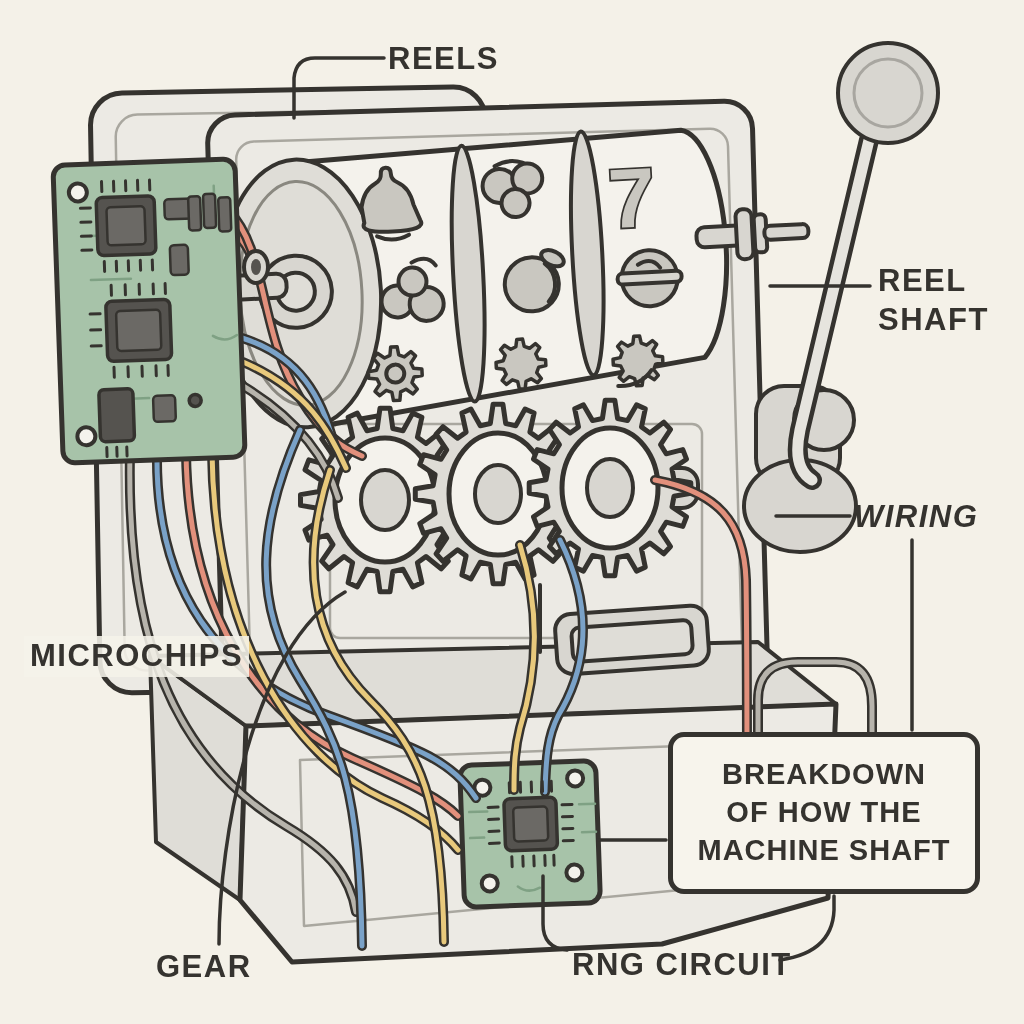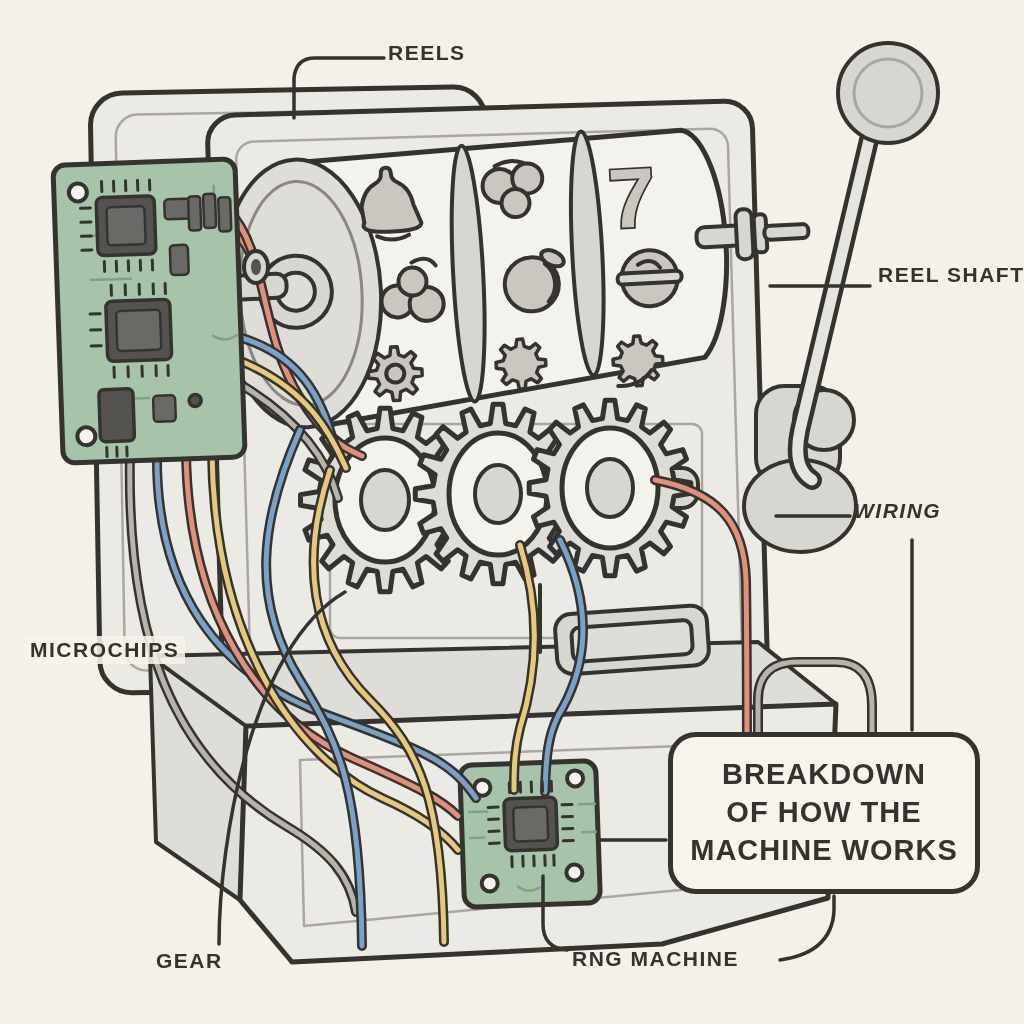--- a/index.html
+++ b/index.html
@@ -28,27 +28,27 @@
   .wire{fill:none;stroke-width:5;stroke-linecap:round;}
   .wire-outline{fill:none;stroke:var(--line);stroke-width:10;stroke-linecap:round;}
   .salmon{stroke:var(--wire_salmon);} .blue{stroke:var(--wire_blue);}
   .yellow{stroke:var(--wire_yellow);} .gray{stroke:var(--wire_gray);}
   .leader{stroke:var(--line);stroke-width:3.5;fill:none;stroke-linecap:round;}
   .seven{font-family:"Liberation Sans",sans-serif;font-weight:bold;
          fill:var(--symbol_fill);stroke:var(--line);stroke-width:3.5;paint-order:stroke;}
   
   .lbl{
     position:absolute; color:var(--line); font-weight:bold;
-    font-size:21px; letter-spacing:1.5px; white-space:nowrap; line-height:1.25;
+    font-size:31px; letter-spacing:1.5px; white-space:nowrap; line-height:1.25;
   }
   .halo{background:rgba(245,242,233,0.88); padding:1px 6px;}
   .lbl.wrap{white-space:normal;}
   .callout-box{
     position:absolute; left:668px; top:732px; width:312px; height:162px;
-    box-sizing:border-box; border:5px solid var(--line); border-radius:28px;
+    box-sizing:border-box; border:5px solid var(--line); border-radius:16px;
     background:var(--box_bg); display:flex; flex-direction:column;
     align-items:center; justify-content:center;
     color:var(--line); font-weight:bold; font-size:29px; line-height:1.3;
     letter-spacing:1px; text-align:center;
   }
 </style>
 </head>
 <body>
 
 <div class="canvas">
@@ -270,21 +270,21 @@
 <div class="lbl" style="left:388px;top:40px;">REELS</div>
 
 <div class="lbl wrap" style="left:878px;top:262px;width:150px;">REEL SHAFT</div>
 
 <div class="lbl" style="left:854px;top:498px;font-style:italic;">WIRING</div>
 
 <div class="lbl halo" style="left:24px;top:636px;">MICROCHIPS</div>
 
 <div class="lbl" style="left:156px;top:948px;">GEAR</div>
 
-<div class="lbl" style="left:572px;top:946px;">RNG MACHINE</div>
+<div class="lbl" style="left:572px;top:946px;">RNG CIRCUIT</div>
 
 <div class="callout-box">
   <div>BREAKDOWN</div>
   <div>OF HOW THE</div>
-  <div>MACHINE WORKS</div>
+  <div>MACHINE SHAFT</div>
 </div>
 
 </div>
 
 </body></html>

